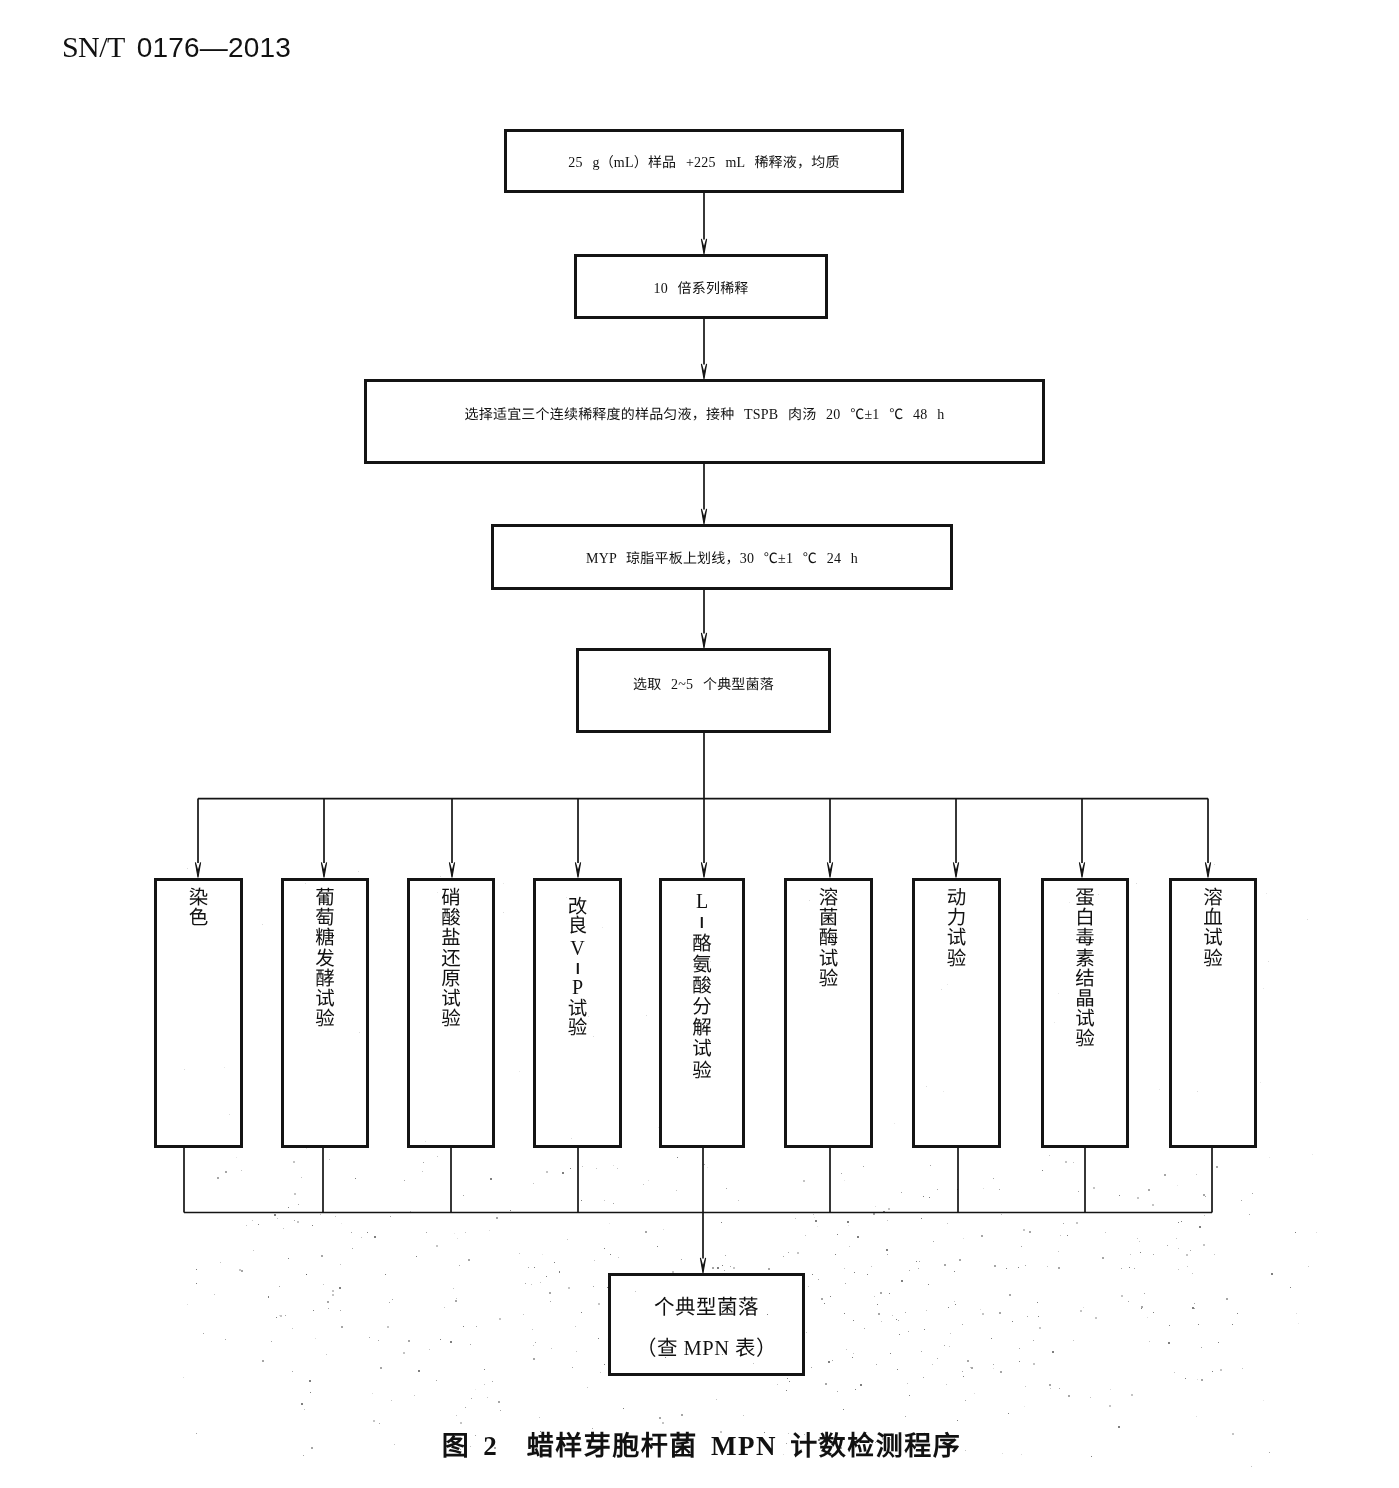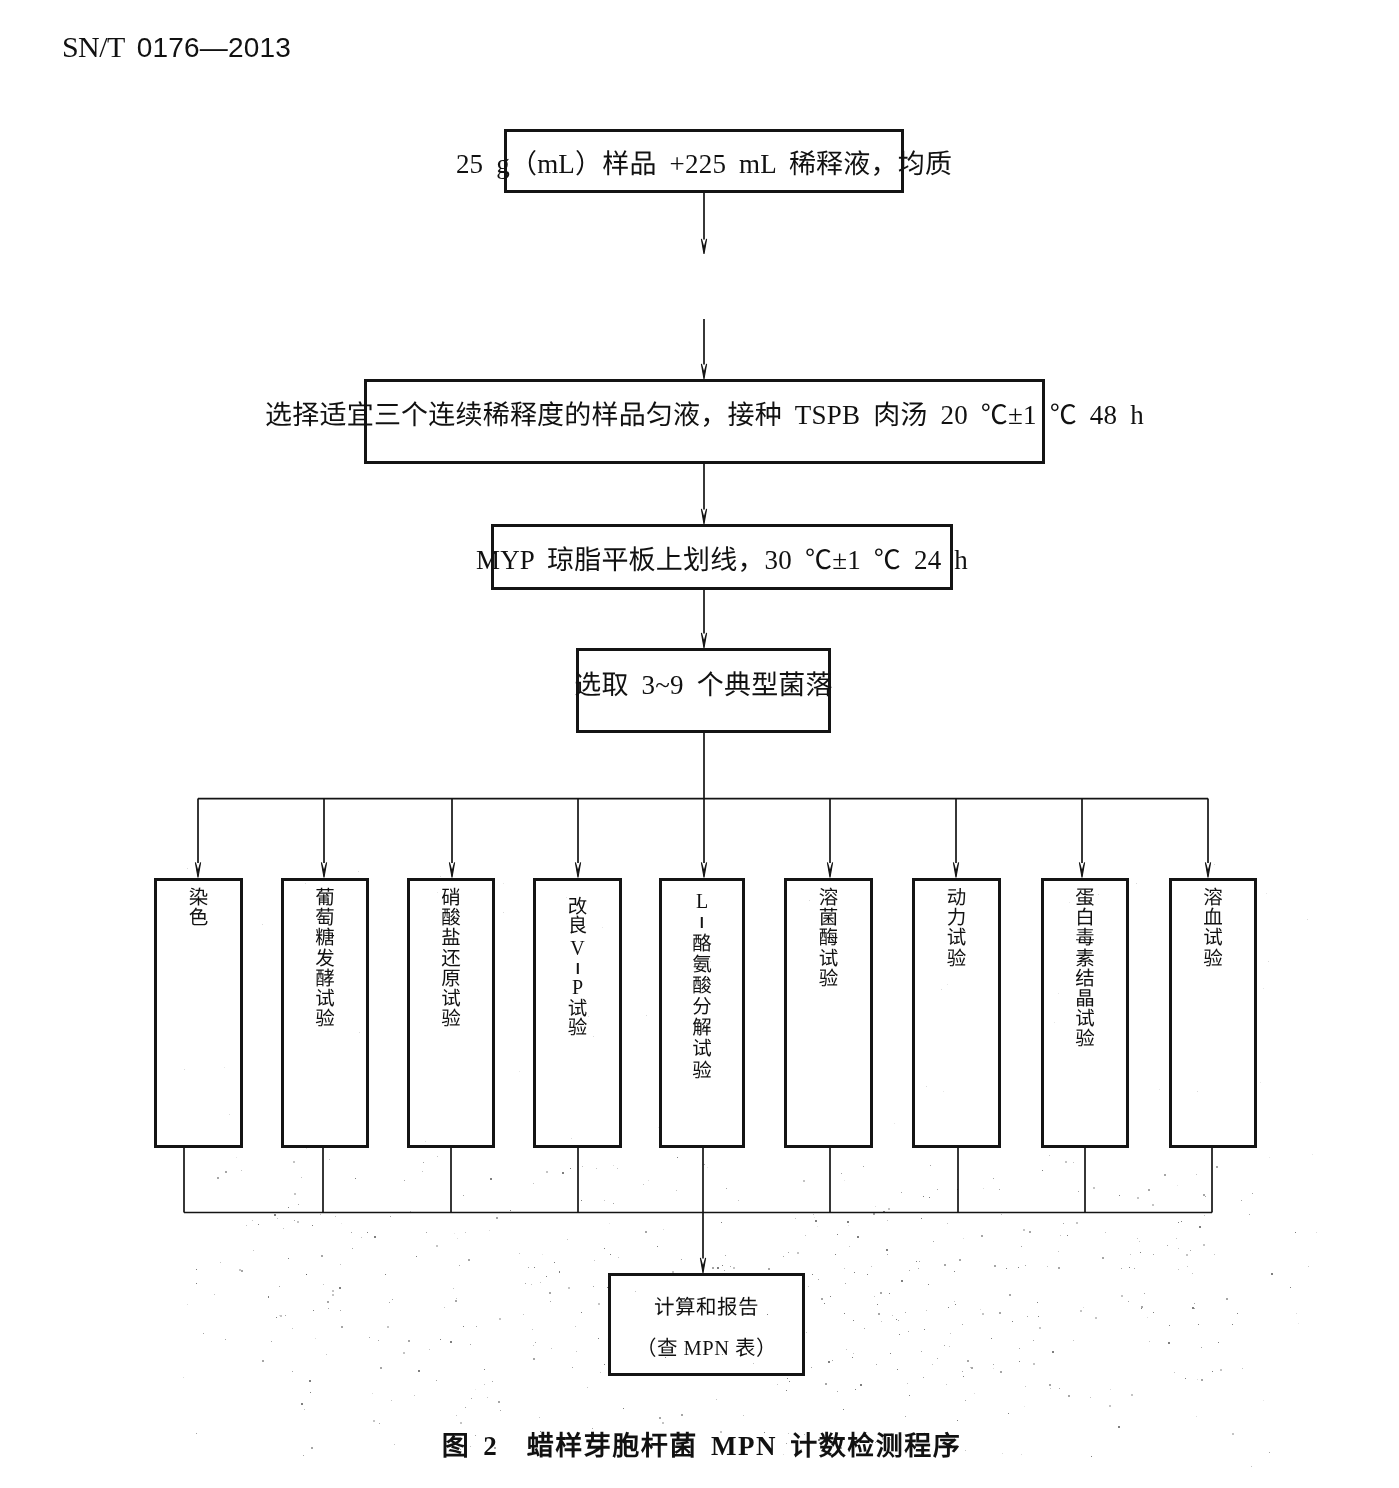--- a/index.html
+++ b/index.html
@@ -11,21 +11,21 @@
   #speckles path{fill:#3a3a3a;}
   #wires path{fill:none;stroke:#141414;stroke-width:1.7;}
   #wires path.ah{fill:#141414;stroke:#141414;stroke-width:1.1;stroke-linejoin:miter;}
   .hdr,.box,.vbox,.resultbox,.cap{will-change:transform;}
   .hdr{position:absolute;left:62px;top:32px;line-height:30px;white-space:nowrap;}
   .hdr .hp{font-family:"Liberation Serif",serif;font-weight:normal;font-size:30px;letter-spacing:-0.6px;}
   .hdr .hn{font-family:"Liberation Sans",sans-serif;font-size:28px;letter-spacing:0.2px;
         margin-left:12px;font-weight:400;text-align:right;}
   .box{position:absolute;border:3px solid #141414;box-sizing:border-box;
         display:flex;align-items:center;justify-content:center;}
-  .box>span{font-size:27px;white-space:nowrap;letter-spacing:.2px;word-spacing:6px;
+  .box>span{font-size:14px;white-space:nowrap;letter-spacing:.2px;word-spacing:6px;
         position:relative;top:var(--ty,0px);}
   .vbox{position:absolute;border:3px solid #141414;box-sizing:border-box;}
   .vtext{position:absolute;left:0;right:0;top:var(--vt,7px);text-align:center;}
   .vtext i{display:block;font-style:normal;font-size:19.5px;line-height:var(--cp,20.2px);height:var(--cp,20.2px);}
   .vtext i.lat{font-family:"Liberation Serif",serif;font-size:20px;line-height:var(--lp,19px);height:var(--lp,19px);}
   .vtext i.sp{height:var(--sph,9px);line-height:var(--sph,9px);}
   .vtext i.dash{height:22px;line-height:22px;position:relative;}
   .vtext i.dash::after{content:"";position:absolute;left:50%;top:6px;width:2.4px;height:11px;
         background:#141414;transform:translateX(-50%);}
   .resultbox{position:absolute;border:3px solid #141414;box-sizing:border-box;
@@ -91,28 +91,31 @@
     <path d="M1085 1147.5 L1085 1212.5"></path>
     <path d="M1212 1147.5 L1212 1212.5"></path>
     <path d="M184 1212.5 L1212 1212.5"></path>
     <path d="M703 1212.5 L703 1258.5"></path>
       <path class="ah" d="M700.4 1258.0 L703.0 1273.0 L705.6 1258.0 L703.0 1267.0 Z"></path>
   </svg>
 
 <div class="box" style="left:504px;top:129px;width:400px;height:64px">
       <span>25 g（mL）样品 +225 mL 稀释液，均质</span>
     </div>  
+    <div class="box" style="left:574px;top:254px;width:254px;height:65px">
+      <span>10 倍系列稀释</span>
+    </div>  
     <div class="box" style="left:364px;top:379px;width:681px;height:85px;--ty:-9px">
       <span>选择适宜三个连续稀释度的样品匀液，接种 TSPB 肉汤 20 ℃±1 ℃ 48 h</span>
     </div>  
     <div class="box" style="left:491px;top:524px;width:462px;height:66px">
       <span>MYP 琼脂平板上划线，30 ℃±1 ℃ 24 h</span>
     </div>  
     <div class="box" style="left:576px;top:648px;width:255px;height:85px;--ty:-8px">
-      <span>选取 3~9 个典型菌落</span>
+      <span>选取 2~5 个典型菌落</span>
     </div>
 
 <div class="vbox" style="left:154px;top:877.5px;width:89px;height:270.0px">
       <div class="vtext">
         <i>染</i>
         <i>色</i>
       </div>
     </div>  
     <div class="vbox" style="left:281px;top:877.5px;width:88px;height:270.0px">
       <div class="vtext">
@@ -194,18 +197,18 @@
     <div class="vbox" style="left:1169px;top:877.5px;width:88px;height:270.0px">
       <div class="vtext">
         <i>溶</i>
         <i>血</i>
         <i>试</i>
         <i>验</i>
       </div>
     </div>
 
   <div class="resultbox" style="left:608px;top:1273px;width:197px;height:103px">
-    <span>计算和报告</span>
+    <span>个典型菌落</span>
     <span>（查 MPN 表）</span>
   </div>
 
   <div class="cap" style="top:1424px;padding-left:2px">图 2　蜡样芽胞杆菌 MPN 计数检测程序</div>
 </div>
 
 </body></html>

